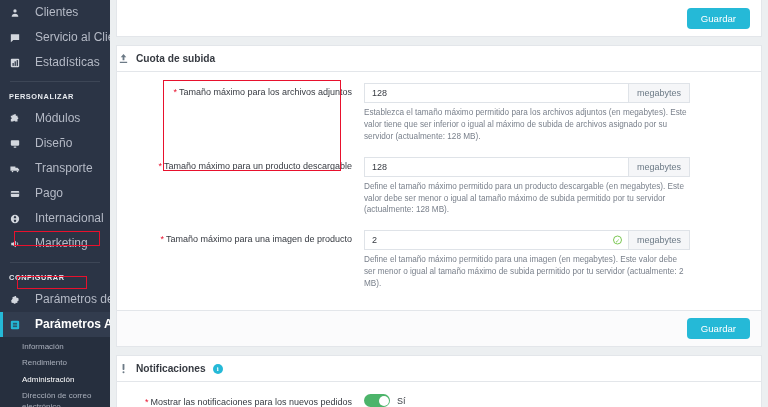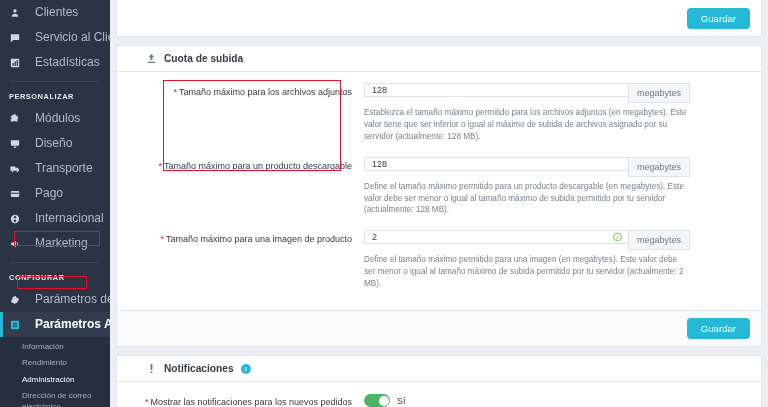--- a/index.html
+++ b/index.html
@@ -94,21 +94,21 @@
     overflow: hidden;
     position: relative;
   }
   .panel {
     background: #ffffff;
     border: 1px solid #e3e6ea;
     margin: 0 6px 8px 6px;
   }
   .panel-head {
     display: flex; align-items: center; gap: 7px;
-    padding: 7px 29px;
+    padding: 7px 1px;
     border-bottom: 1px solid #e3e6ea;
     background: #ffffff;
     font-size: 10.2px;
     font-weight: bold;
     color: #363a41;
   }
   .panel-head .hicon { color: #6c7a86; display:flex; align-items:center; }
   .panel-head .hicon svg { width: 11px; height: 11px; fill: #6c7a86; display:block; }
   .info-badge {
     width: 10px; height: 10px; border-radius: 50%;
@@ -148,21 +148,21 @@
   }
   .req { color: #e8112d; margin-right: 2px; }
   .form-field { flex: 1 1 auto; min-width: 0; padding-right: 48px; }
 
   .input-group { display: flex; align-items: stretch; width: 100%; }
   .input-box {
     flex: 1 1 auto;
     border: 1px solid #dfe3e8;
     border-right: none;
     background: #ffffff;
-    height: 14px;
+    height: 20px;
     display: flex; align-items: center;
     padding: 0 7px;
     font-size: 9px;
     color: #363a41;
     position: relative;
   }
   .input-box .valid-icon {
     position: absolute; right: 6px; top: 50%;
     transform: translateY(-50%);
     width: 9px; height: 9px; border-radius: 50%;

